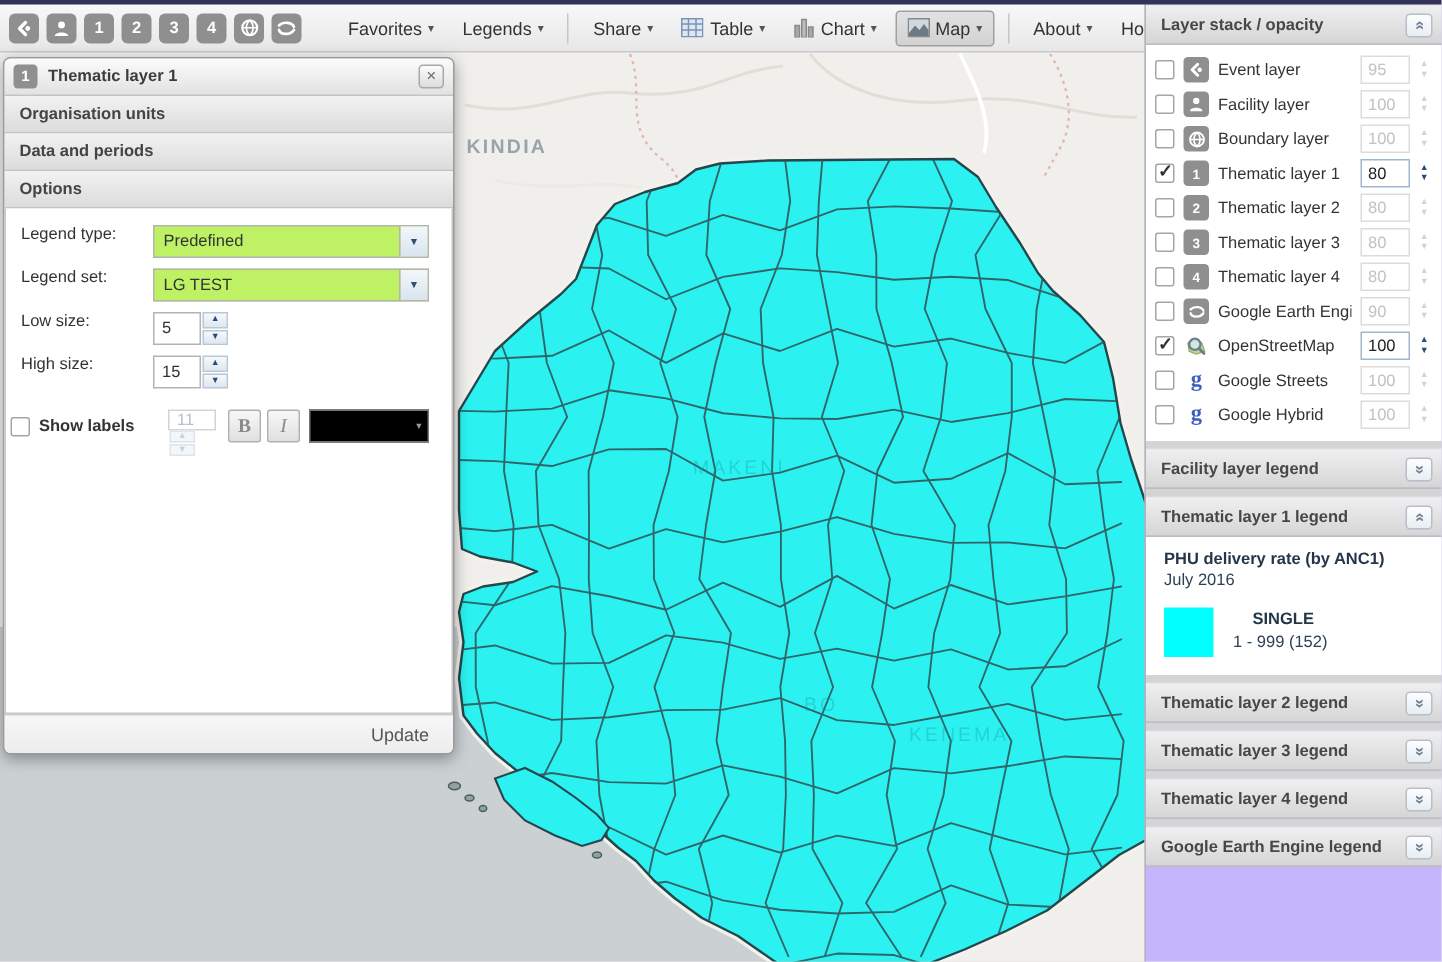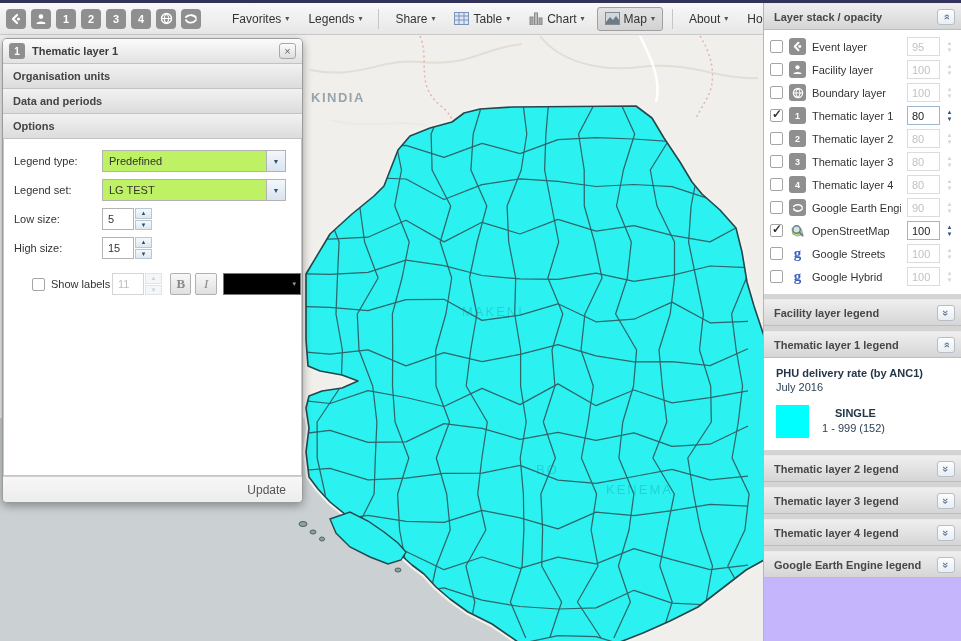--- a/index.html
+++ b/index.html
@@ -30,21 +30,21 @@
   .dlg-title { height:25px; background:linear-gradient(#fbfbfb,#e2e2e2); border-bottom:1px solid #c2c2c2;
     display:flex; align-items:center; padding:0 6px; gap:7px; }
   .dlg-badge { width:16px; height:16px; border-radius:3px; background:#8f8f8f; color:#fff; font-size:10px; font-weight:bold;
     display:flex; align-items:center; justify-content:center; }
   .dlg-title-text { font-size:11px; font-weight:bold; color:#3c3c3c; flex:1; }
   .dlg-close { width:17px; height:16px; border:1px solid #a8a8a8; border-radius:3px; background:linear-gradient(#fcfcfc,#ddd);
     color:#666; font-size:11px; line-height:14px; text-align:center; cursor:pointer; }
   .acc-header { height:25px; background:linear-gradient(#f2f2f2,#dcdcdc); border-bottom:1px solid #c3c3c3;
     display:flex; align-items:center; padding:0 10px; font-size:11px; font-weight:bold; color:#444; cursor:pointer; }
   .dlg-body { background:#fff; border:1px solid #c6c6c6; border-top:none; height:337px; padding:6px 0; position:relative; }
-  .form-row { display:flex; align-items:center; margin:5px 0 7px 0; }
+  .form-row { display:flex; margin:5px 0 7px 0; }
   .form-label { width:98px; padding-left:10px; font-size:11px; color:#333; }
   .combo { display:flex; width:184px; height:22px; border:1px solid #b3b3b3; background:#bef264; }
   .combo-text { flex:1; font-size:11px; color:#333; padding:4px 0 0 6px; }
   .combo-btn { width:19px; border-left:1px solid #b3b3b3; background:linear-gradient(#f3f7fb,#d9e4ef);
     display:flex; align-items:center; justify-content:center; color:#33506e; font-size:7px; cursor:pointer; }
   .numwrap { display:flex; height:22px; }
   .numfield { width:32px; height:22px; border:1px solid #b3b3b3; font-size:11px; color:#333; padding-left:5px;
     font-family:"Liberation Sans",sans-serif; background:#fff; }
   .spincol { width:17px; display:flex; flex-direction:column; margin-left:1px; }
   .spincol .sp { flex:1; border:1px solid #b9c6d4; background:linear-gradient(#f5f9fc,#dde7f1);
@@ -312,25 +312,25 @@
           <div class="sp">
               <span>▲</span>
             </div>
           <div class="sp">
               <span>▼</span>
             </div>
         </div>
       </div>
     </div>
     <div class="form-row" style="margin-top:14px;">
-      <div style="display:flex;align-items:center;width:98px;padding-left:28px;gap:6px;">
+      <div style="display:flex;align-items:center;width:98px;padding-left:3px;gap:6px;font-weight:bold;">
         <span class="cb"></span>
         <span style="font-size:11px;color:#333;white-space:nowrap;">Show labels</span>
       </div>
-      <div class="numwrap disabled" style="margin-left:10px;">
+      <div class="numwrap disabled" style="margin-left:10px;flex-direction:column;">
         <input class="numfield" readonly="" value="11" style="">
         <div class="spincol">
           <div class="sp">
               <span>▲</span>
             </div>
           <div class="sp">
               <span>▼</span>
             </div>
         </div>
       </div>

